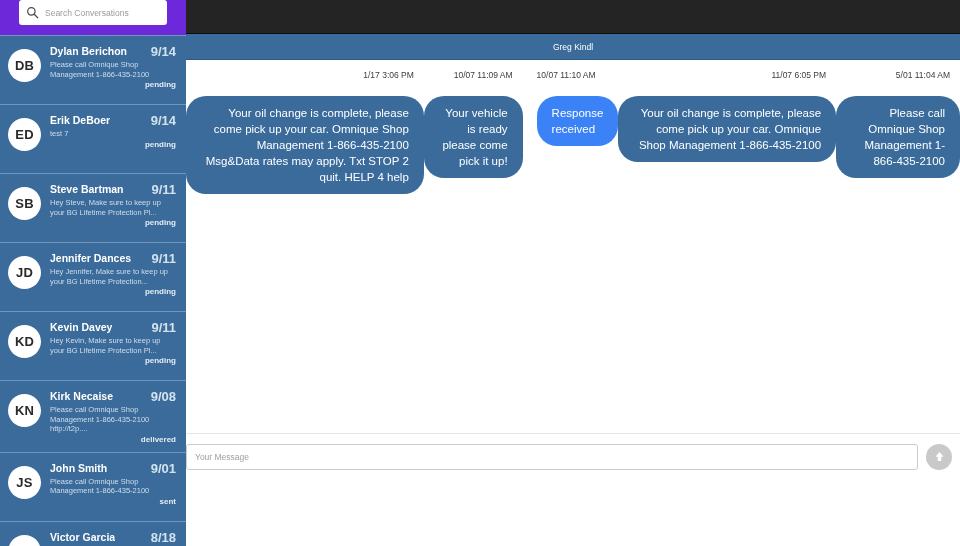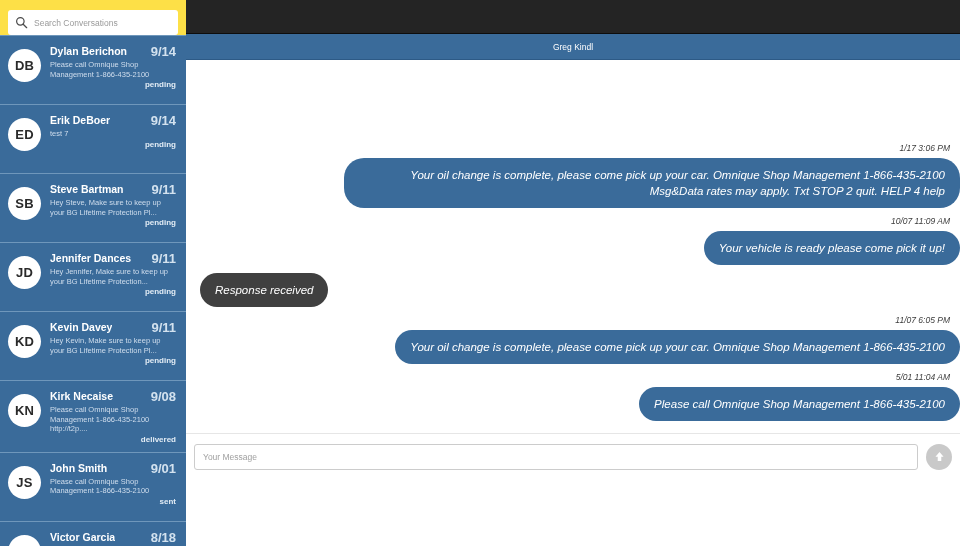--- a/index.html
+++ b/index.html
@@ -14,23 +14,23 @@
   
   .sidebar {
     width: 186px; height: 546px;
     background: #3a6b9a;
     display: flex; flex-direction: column;
     position: relative;
     flex: 0 0 186px;
   }
   .search-wrap {
     height: 35px;
-    background: #fde047;
-    display: flex; align-items: flex-end;
-    padding: 0 8px;
+    background: #6d28d9;
+    display: flex; align-items: flex-start;
+    padding: 0 19px;
     flex: 0 0 35px;
   }
   .search-box {
     flex: 1; height: 25px;
     background: #ffffff;
     border-radius: 3px;
     display: flex; align-items: center;
     padding: 0 7px;
     gap: 6px;
   }
@@ -117,51 +117,51 @@
     background: #3a6b9a;
     color: #ffffff;
     display: flex; align-items: center; justify-content: center;
     font-size: 8.5px;
     border-bottom: 1px solid #2d5a86;
   }
   .thread {
     flex: 1;
     overflow: hidden;
     padding: 10px 0 4px 0;
-    display: flex; flex-direction: column;
+    display: flex; flex-direction: row;
     justify-content: flex-end;
-    font-style: italic;
   }
   .msg-group { padding: 0 0 8px 0; }
   .msg-group.out { padding-right: 0; }
   .ts {
     font-size: 8.5px; color: #3c3c3c;
     margin-bottom: 5px;
   }
   .msg-group.out .ts { text-align: right; padding-right: 10px; }
   .msg-group.in  .ts { text-align: left;  padding-left: 14px; }
   .bubble-row { display: flex; }
   .msg-group.out .bubble-row { justify-content: flex-end; }
   .msg-group.in  .bubble-row { justify-content: flex-start; padding-left: 14px; }
   .bubble {
     max-width: 616px;
     border-radius: 20px;
     padding: 9px 15px;
     font-size: 11.5px;
     line-height: 16px;
     color: #ffffff;
+    margin-top: 11px;
   }
   .bubble.out { background: #3a6b9a; text-align: right; }
-  .bubble.in  { background: #404040; text-align: center; }
+  .bubble.in  { background: #3b82f6; text-align: left; }
 
   .composer {
     flex: 0 0 46px;
     border-top: 1px solid #e6e6e6;
     display: flex; align-items: center;
-    padding: 0 8px 0 8px;
+    padding: 0 8px 0 0;
     gap: 8px;
     background: #ffffff;
   }
   .composer-input {
     flex: 1; height: 26px;
     border: 1px solid #cccccc;
     border-radius: 3px;
     padding: 0 8px;
     font-family: "Liberation Sans", sans-serif;
     font-size: 8.5px;
@@ -302,20 +302,21 @@
             <div class="bubble out">Your oil change is complete, please come pick up your car. Omnique Shop Management 1-866-435-2100 Msg&amp;Data rates may apply. Txt STOP 2 quit. HELP 4 help</div>
           </div>
         </div>
         <div class="msg-group out">
           <div class="ts">10/07 11:09 AM</div>
           <div class="bubble-row">
             <div class="bubble out">Your vehicle is ready please come pick it up!</div>
           </div>
         </div>
         <div class="msg-group in">
+          <div class="ts">10/07 11:10 AM</div>
           <div class="bubble-row">
             <div class="bubble in">Response received</div>
           </div>
         </div>
         <div class="msg-group out">
           <div class="ts">11/07 6:05 PM</div>
           <div class="bubble-row">
             <div class="bubble out">Your oil change is complete, please come pick up your car. Omnique Shop Management 1-866-435-2100</div>
           </div>
         </div>

